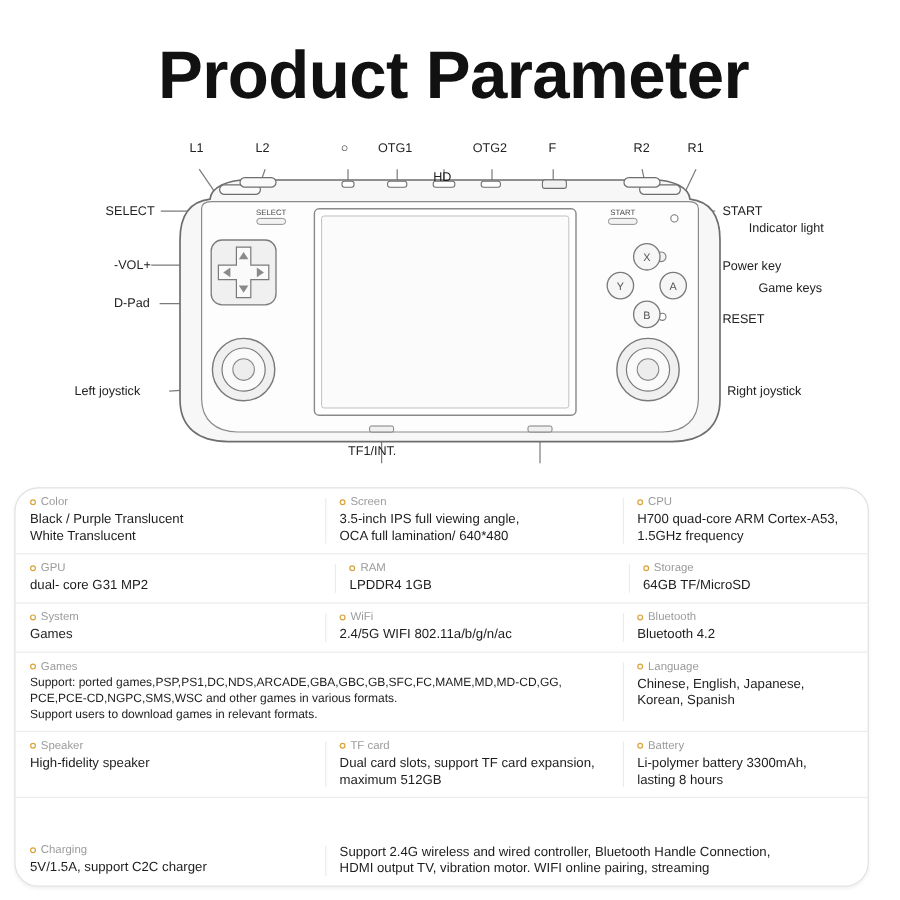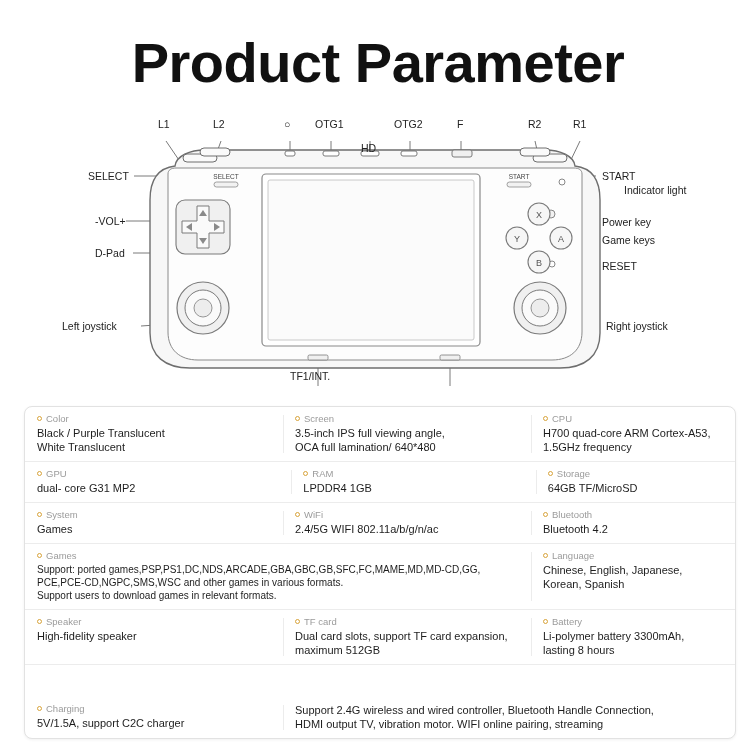--- a/index.html
+++ b/index.html
@@ -31,24 +31,24 @@
   .callout{
     position:absolute;
     font-size:10.5px;
     color:#222;
     white-space:nowrap;
     line-height:12px;
   }
 
   
   .spec{
-    position:absolute;left:24px;top:406px;width:710px;
+    position:absolute;left:12px;top:406px;width:710px;
     background:#fff;
     border:1px solid #e2e2e2;
-    border-radius:8px;
+    border-radius:20px;
     box-shadow:0 1px 3px rgba(0,0,0,0.06);
     overflow:hidden;
   }
   .spec-row{
     display:flex;
     border-bottom:1px solid #ececec;
   }
   .spec-row:last-child{border-bottom:none;margin-top:32px;}
   .cell{
     padding:6px 10px 7px 12px;
@@ -194,21 +194,21 @@
     <div class="callout" style="left:573px;top:0px;">R1</div>
 
     <div class="callout" style="left:88px;top:52px;">SELECT</div>
     <div class="callout" style="left:95px;top:97px;">-VOL+</div>
     <div class="callout" style="left:95px;top:129px;">D-Pad</div>
     <div class="callout" style="left:62px;top:202px;">Left joystick</div>
 
     <div class="callout" style="left:602px;top:52px;">START</div>
     <div class="callout" style="left:624px;top:66px;">Indicator light</div>
     <div class="callout" style="left:602px;top:98px;">Power key</div>
-    <div class="callout" style="left:602px;top:116px;">Game keys</div>
+    <div class="callout" style="left:632px;top:116px;">Game keys</div>
     <div class="callout" style="left:602px;top:142px;">RESET</div>
     <div class="callout" style="left:606px;top:202px;">Right joystick</div>
 
     <div class="callout" style="left:290px;top:252px;">TF1/INT.</div>
     <div class="callout" style="left:422px;top:268px;margin-top:36px;">TF2/INT.</div>
   </div>
 
   <div class="spec" id="spec-table">
       <div class="spec-row">
         <div class="cell" style="width: 258px;">

